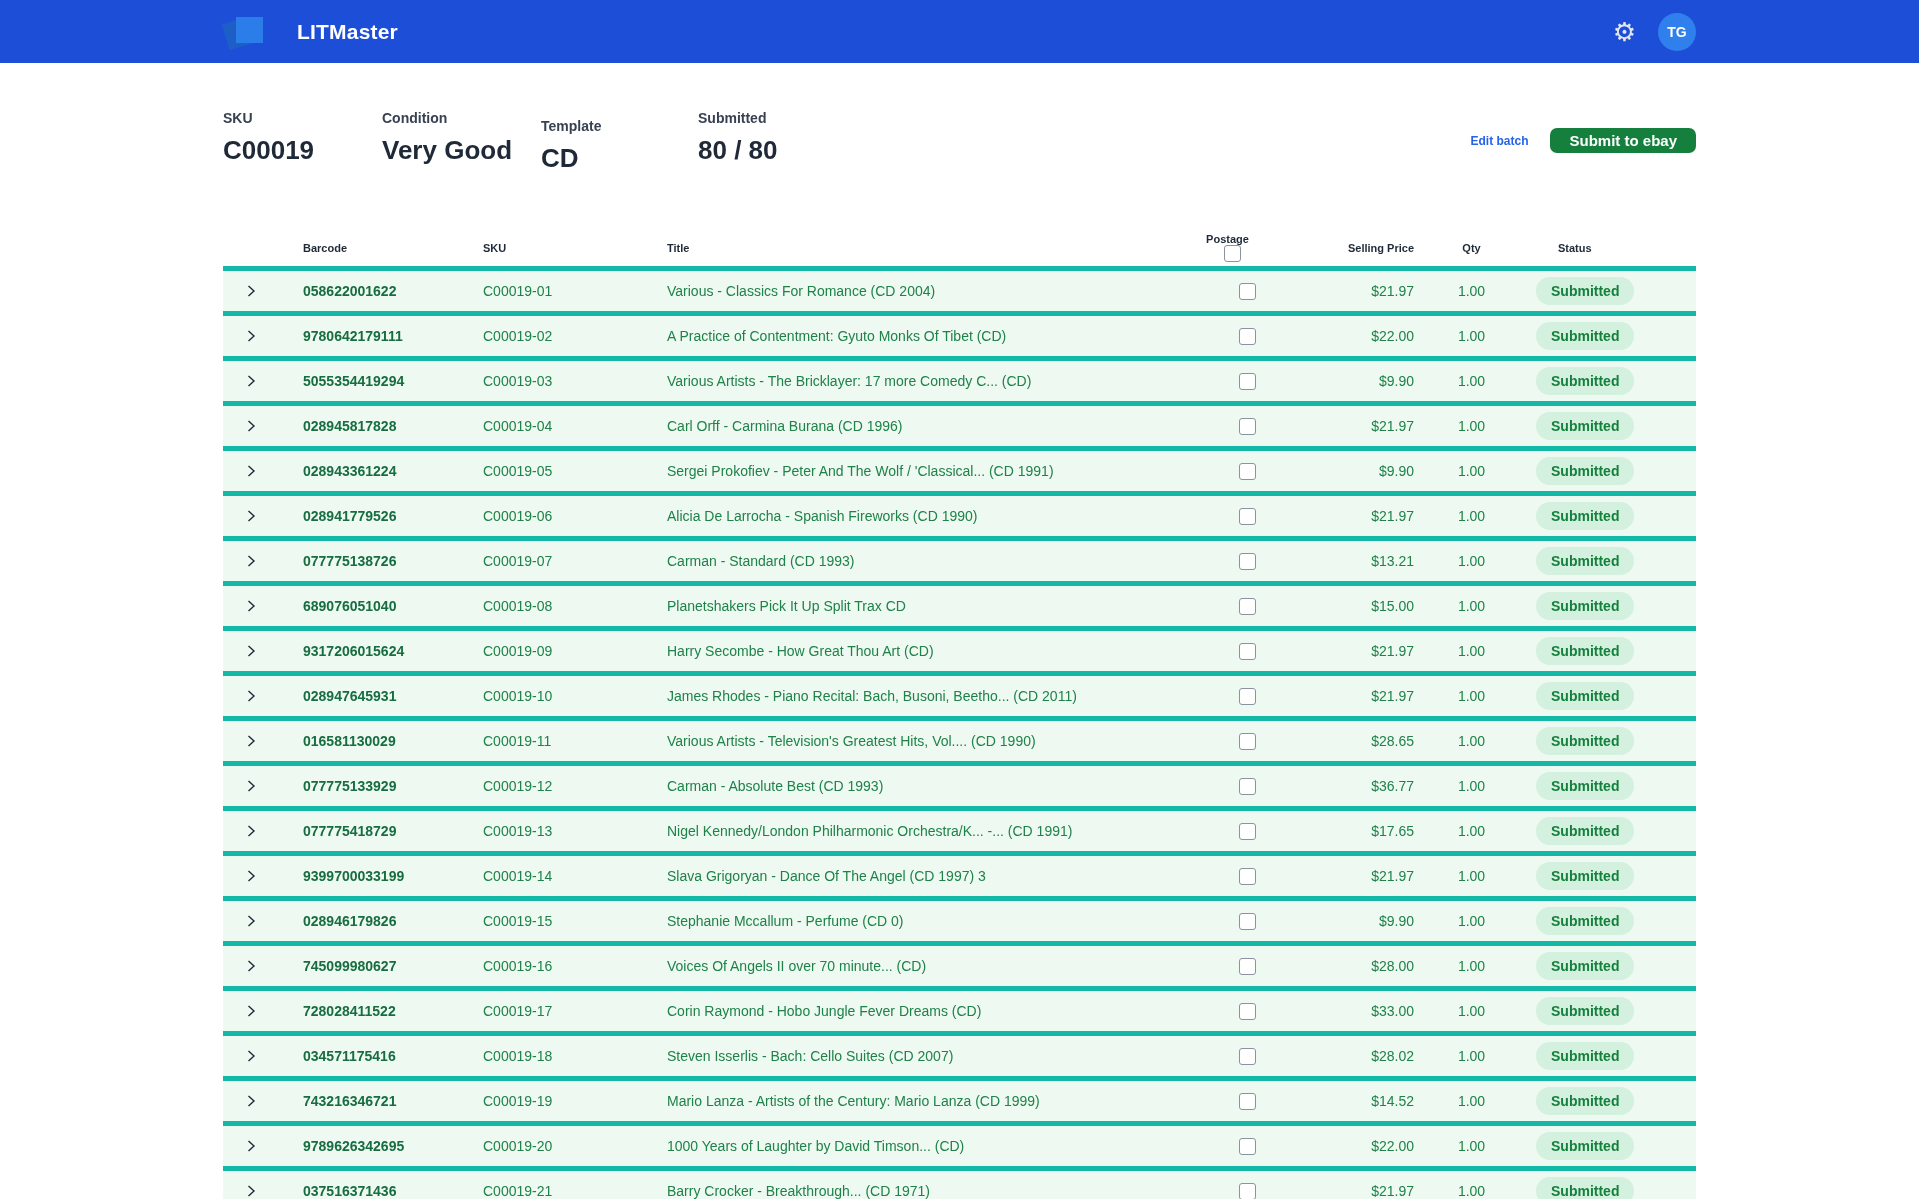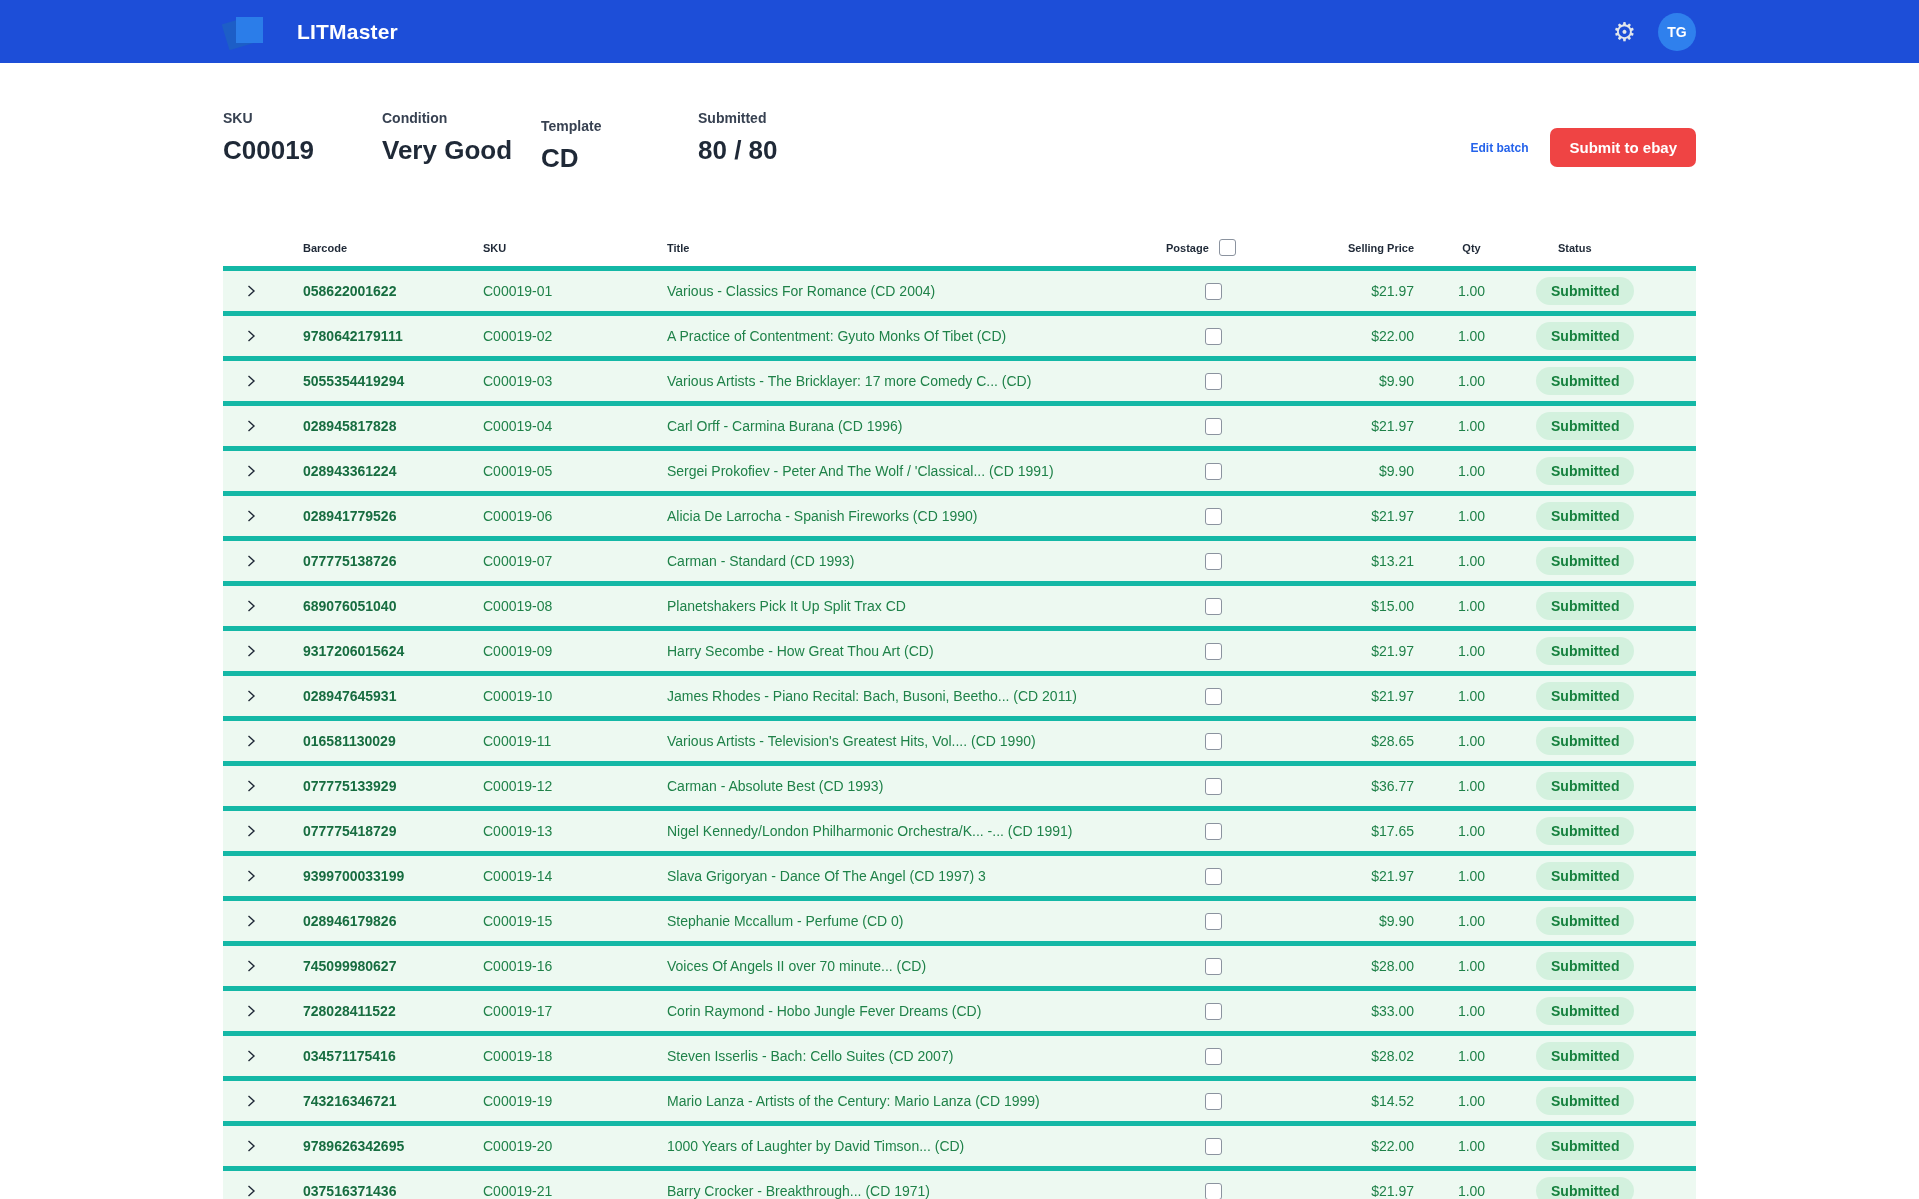--- a/index.html
+++ b/index.html
@@ -25,35 +25,35 @@
   .content { width:1473px; margin:0 auto; }
 
   .summary { display:flex; align-items:flex-start; padding-top:47px; }
   .sum-field { display:flex; flex-direction:column; }
   .sum-field.f0 { width:159px; } .sum-field.f1 { width:159px; } .sum-field.f2 { width:157px;margin-top:8px; }
   .sum-label { font-size:14px; font-weight:600; color:#374151; margin-bottom:9px; }
   .sum-value { font-size:26px; font-weight:600; color:#1f2937; }
   .sum-actions { margin-left:auto; display:flex; align-items:center; margin-top:18px; }
   .edit-batch { color:#2563eb; font-size:12px; font-weight:600; cursor:pointer;
                 margin-right:22px; }
-  .submit-btn { background:#ef4444; color:#ffffff; font-size:15px; font-weight:600;
-                border:none; border-radius:7px; padding:11px 19px; cursor:pointer; }
+  .submit-btn { background:#15803d; color:#ffffff; font-size:15px; font-weight:600;
+                border:none; border-radius:7px; padding:4px 19px; cursor:pointer; }
 
   
   .table { margin-top:55px; }
   .thead { display:flex; align-items:center; height:37px; font-size:11px;
            font-weight:600; color:#1f2937; }
   .trow  { display:flex; align-items:center; height:45px; background:#edf9f1;
            border-top:5px solid #14b8a6; font-size:14px; color:#1f8249; }
 
   .col-chevron { width:80px; padding-left:20px; display:flex; align-items:center; }
   .col-barcode { width:180px; }
   .col-sku     { width:184px; }
   .col-title   { flex:1; white-space:nowrap; overflow:hidden; }
-  .col-postage { width:162px; display:flex; align-items:center; }
+  .col-postage { width:162px; display:flex; align-items:center;flex-direction:column; }
   .col-price   { width:125px; text-align:right; }
   .col-qty     { width:115px; text-align:center; }
   .col-status  { width:167px; }
 
   .thead .col-postage { padding-left:39px; }
   .thead .col-status  { padding-left:29px; }
   .trow  .col-postage { padding-left:78px; }
   .trow  .col-barcode { font-weight:700; color:#176d40; }
 
   .chev { cursor:pointer; display:flex; align-items:center; }

